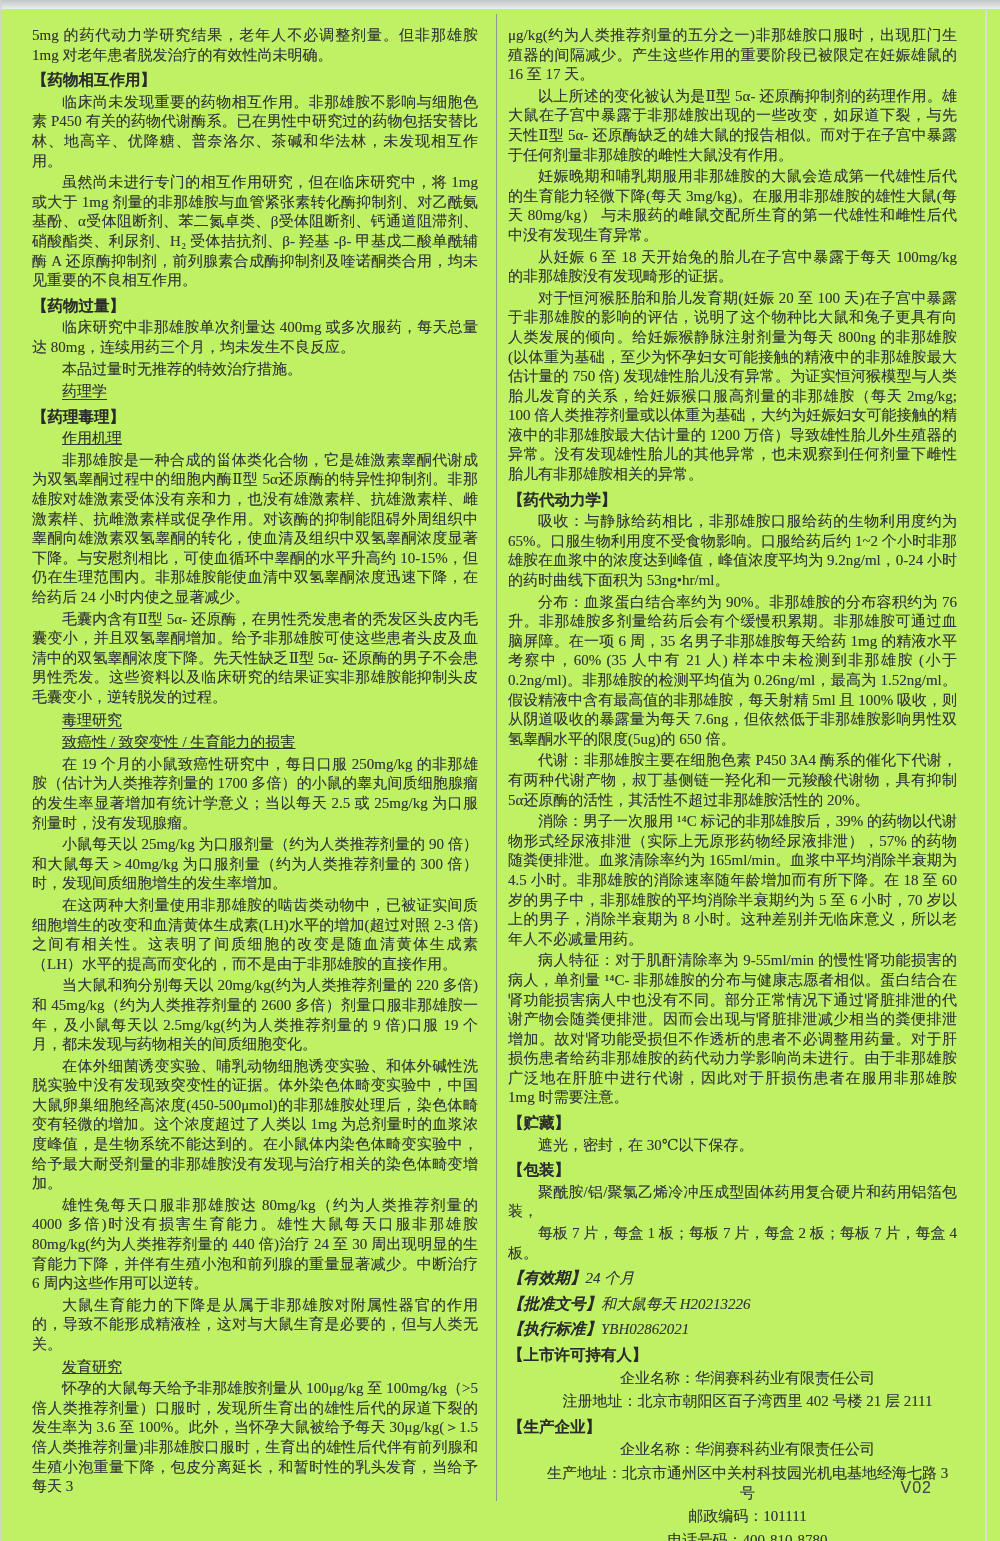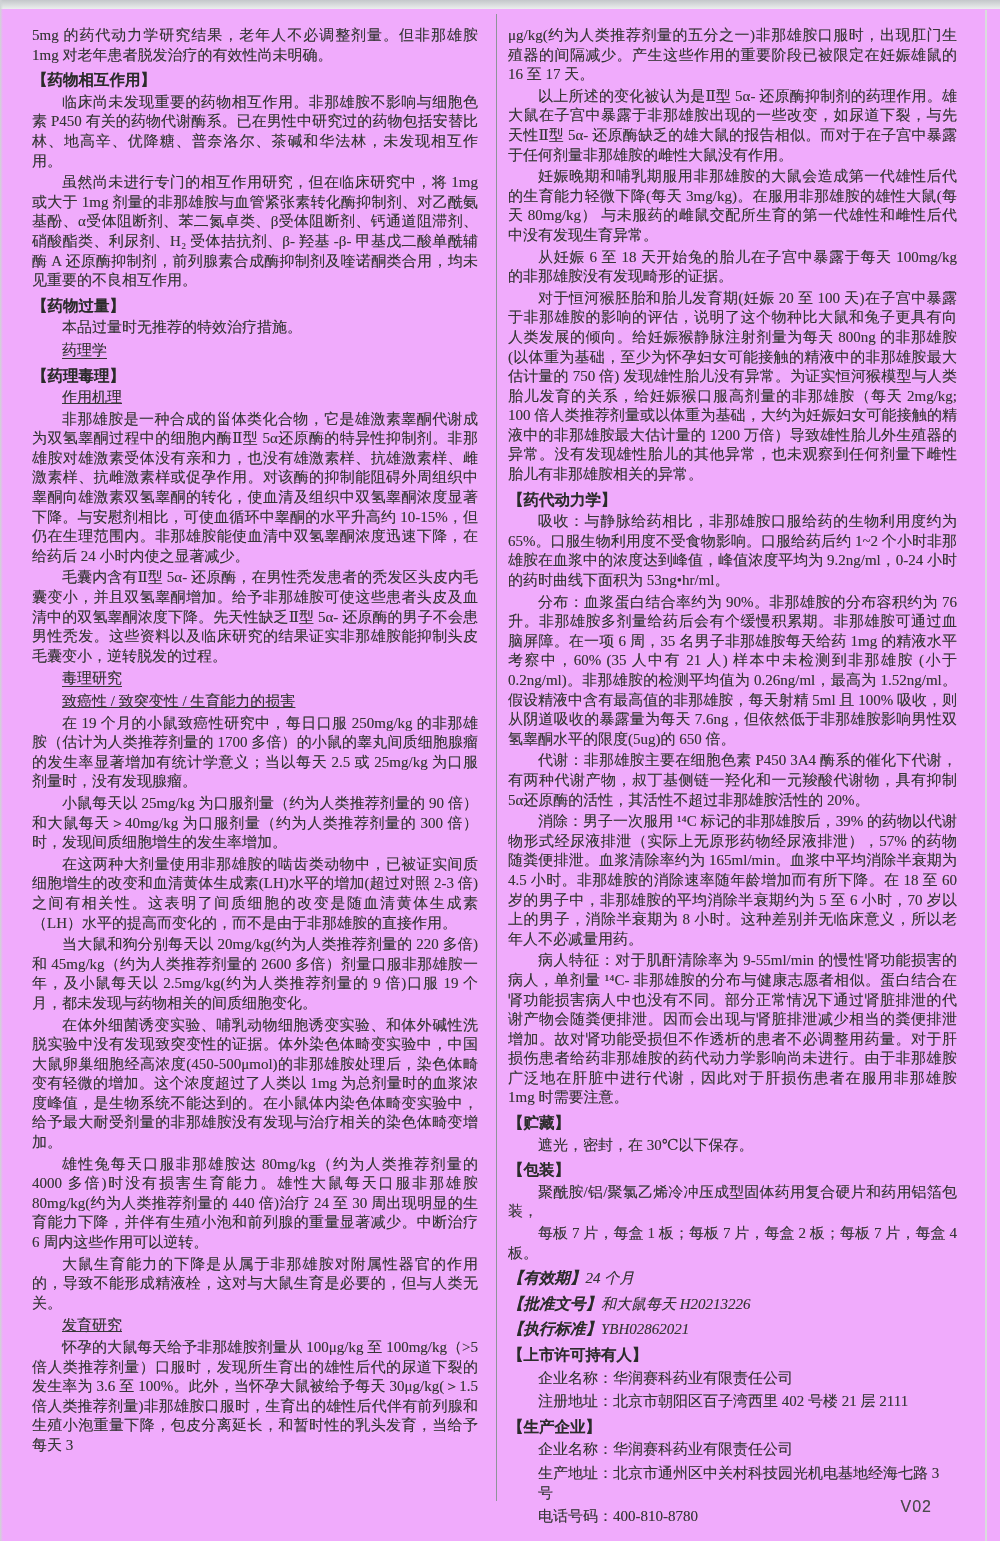--- a/index.html
+++ b/index.html
@@ -1,20 +1,20 @@
 <!DOCTYPE html>
 <html><head>
 <meta charset="utf-8">
 <style>
   html,body{margin:0;padding:0;background:#e9eaeb;}
   .page{
     position:relative;
     width:1000px;height:1541px;
     margin:0 auto;
-    background:#f0abfc;
+    background:#bef264;
     overflow:hidden;
     font-family:"Liberation Serif","DejaVu Serif",serif;
     color:#363636;
     font-size:15px;
     line-height:19.6px;
     text-shadow:0 0 .4px rgba(60,60,60,.45);
   }
   .scan-top{position:absolute;top:0;left:0;right:0;height:9px;
     background:linear-gradient(#c3c7ca,#eceeee);}
   .scan-left{position:absolute;top:0;left:0;bottom:0;width:3px;
@@ -30,43 +30,44 @@
   .col.right{width:449px;}
   .blk{margin:2px 0;}
   .p,.p-cont{text-align:justify;}
   .p{text-indent:2em;}
   .p-cont{text-indent:0;}
   .section{font-weight:bold;color:#2b2b2b;font-size:15.5px;margin:5px 0 3px;}
   .section-kv{margin:5px 0 3px;font-style:italic;}
   .section-kv .b{font-weight:bold;color:#2b2b2b;font-size:15.5px;}
   .sub-u{margin:3px 0 2px 2em;text-decoration:underline;text-underline-offset:3px;}
   .sub{margin:3px 0 2px 2em;text-decoration:underline;}
-  .kv{margin:4px 0 4px 2em;}
+  .kv{margin:4px 0 4px 2em;text-align:center;}
   .footer-code{
     position:absolute;right:68px;top:1478px;
     font-family:"Liberation Sans","DejaVu Sans",sans-serif;
-    font-size:16px;color:#4a4a4a;letter-spacing:1px;margin-top:19px;
+    font-size:16px;color:#4a4a4a;letter-spacing:1px;
   }
 </style>
 </head>
 <body>
 
 <div class="page">
   <div class="scan-top"></div>
   <div class="scan-left"></div>
   <div class="fold-line"></div>
   <div class="col-divider"></div>
 
   <div class="columns">
     <div class="col left">
         <div class="blk p-cont">5mg 的药代动力学研究结果，老年人不必调整剂量。但非那雄胺 1mg 对老年患者脱发治疗的有效性尚未明确。</div>
         <div class="blk section">【药物相互作用】</div>
         <div class="blk p">临床尚未发现重要的药物相互作用。非那雄胺不影响与细胞色素 P450 有关的药物代谢酶系。已在男性中研究过的药物包括安替比林、地高辛、优降糖、普奈洛尔、茶碱和华法林，未发现相互作用。</div>
         <div class="blk p">虽然尚未进行专门的相互作用研究，但在临床研究中，将 1mg 或大于 1mg 剂量的非那雄胺与血管紧张素转化酶抑制剂、对乙酰氨基酚、α受体阻断剂、苯二氮卓类、β受体阻断剂、钙通道阻滞剂、硝酸酯类、利尿剂、H₂ 受体拮抗剂、β- 羟基 -β- 甲基戊二酸单酰辅酶 A 还原酶抑制剂，前列腺素合成酶抑制剂及喹诺酮类合用，均未见重要的不良相互作用。</div>
         <div class="blk section">【药物过量】</div>
+        <div class="blk p">临床研究中非那雄胺单次剂量达 400mg 或多次服药，每天总量达 80mg，连续用药三个月，均未发生不良反应。</div>
         <div class="blk p">本品过量时无推荐的特效治疗措施。</div>
         <div class="blk sub-u">药理学</div>
         <div class="blk section">【药理毒理】</div>
         <div class="blk sub">作用机理</div>
         <div class="blk p">非那雄胺是一种合成的甾体类化合物，它是雄激素睾酮代谢成为双氢睾酮过程中的细胞内酶Ⅱ型 5α还原酶的特异性抑制剂。非那雄胺对雄激素受体没有亲和力，也没有雄激素样、抗雄激素样、雌激素样、抗雌激素样或促孕作用。对该酶的抑制能阻碍外周组织中睾酮向雄激素双氢睾酮的转化，使血清及组织中双氢睾酮浓度显著下降。与安慰剂相比，可使血循环中睾酮的水平升高约 10-15%，但仍在生理范围内。非那雄胺能使血清中双氢睾酮浓度迅速下降，在给药后 24 小时内使之显著减少。</div>
         <div class="blk p">毛囊内含有Ⅱ型 5α- 还原酶，在男性秃发患者的秃发区头皮内毛囊变小，并且双氢睾酮增加。给予非那雄胺可使这些患者头皮及血清中的双氢睾酮浓度下降。先天性缺乏Ⅱ型 5α- 还原酶的男子不会患男性秃发。这些资料以及临床研究的结果证实非那雄胺能抑制头皮毛囊变小，逆转脱发的过程。</div>
         <div class="blk sub-u">毒理研究</div>
         <div class="blk sub">致癌性 / 致突变性 / 生育能力的损害</div>
         <div class="blk p">在 19 个月的小鼠致癌性研究中，每日口服 250mg/kg 的非那雄胺（估计为人类推荐剂量的 1700 多倍）的小鼠的睾丸间质细胞腺瘤的发生率显著增加有统计学意义；当以每天 2.5 或 25mg/kg 为口服剂量时，没有发现腺瘤。</div>
         <div class="blk p">小鼠每天以 25mg/kg 为口服剂量（约为人类推荐剂量的 90 倍）和大鼠每天＞40mg/kg 为口服剂量（约为人类推荐剂量的 300 倍）时，发现间质细胞增生的发生率增加。</div>
@@ -97,18 +98,19 @@
         <div class="blk p">每板 7 片，每盒 1 板；每板 7 片，每盒 2 板；每板 7 片，每盒 4 板。</div>
         <div class="blk section-kv"><span class="b">【有效期】</span><span>24 个月</span></div>
         <div class="blk section-kv"><span class="b">【批准文号】</span><span>和大鼠每天 H20213226</span></div>
         <div class="blk section-kv"><span class="b">【执行标准】</span><span>YBH02862021</span></div>
         <div class="blk section">【上市许可持有人】</div>
         <div class="blk kv">企业名称：华润赛科药业有限责任公司</div>
         <div class="blk kv">注册地址：北京市朝阳区百子湾西里 402 号楼 21 层 2111</div>
         <div class="blk section">【生产企业】</div>
         <div class="blk kv">企业名称：华润赛科药业有限责任公司</div>
         <div class="blk kv">生产地址：北京市通州区中关村科技园光机电基地经海七路 3 号</div>
+        <div class="blk kv">邮政编码：101111</div>
         <div class="blk kv">电话号码：400-810-8780</div>
       </div>
   </div>
 
   <div class="footer-code">V02</div>
 </div>
 
 </body></html>

